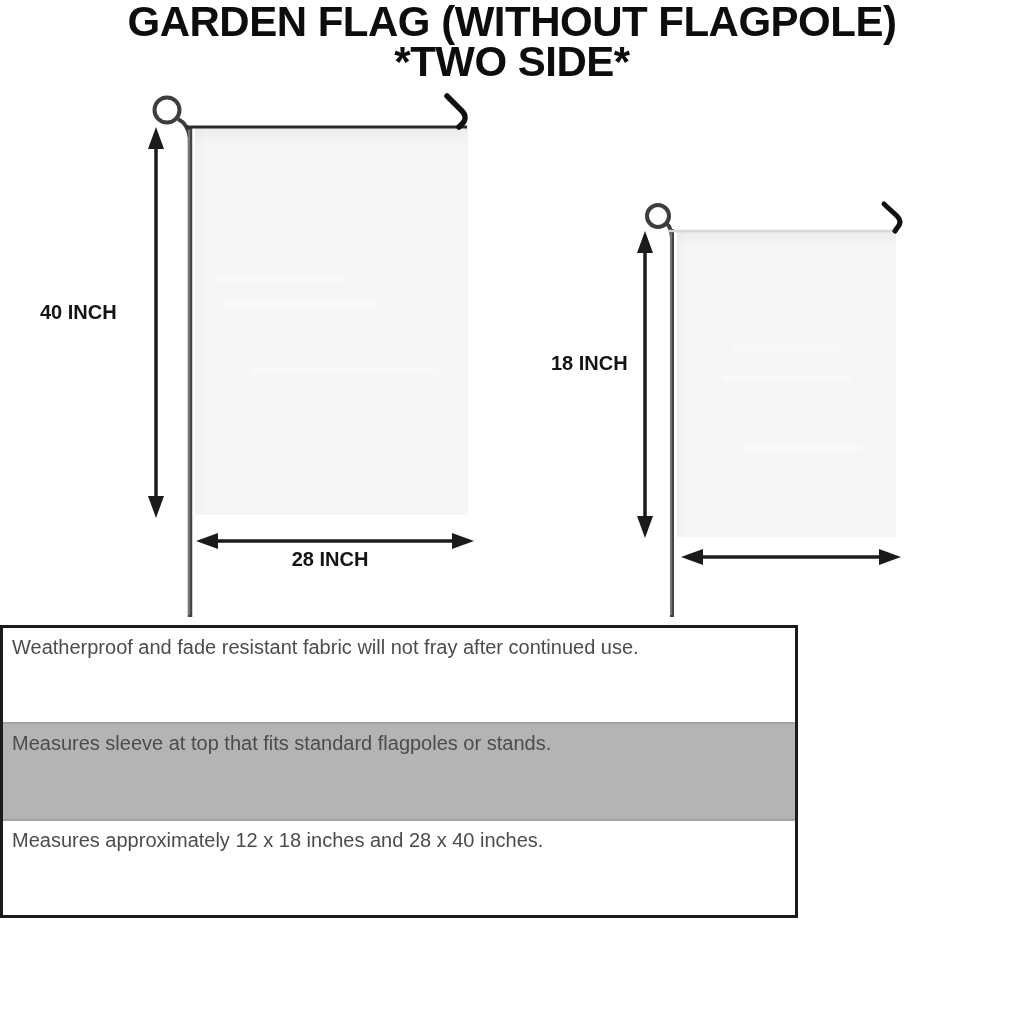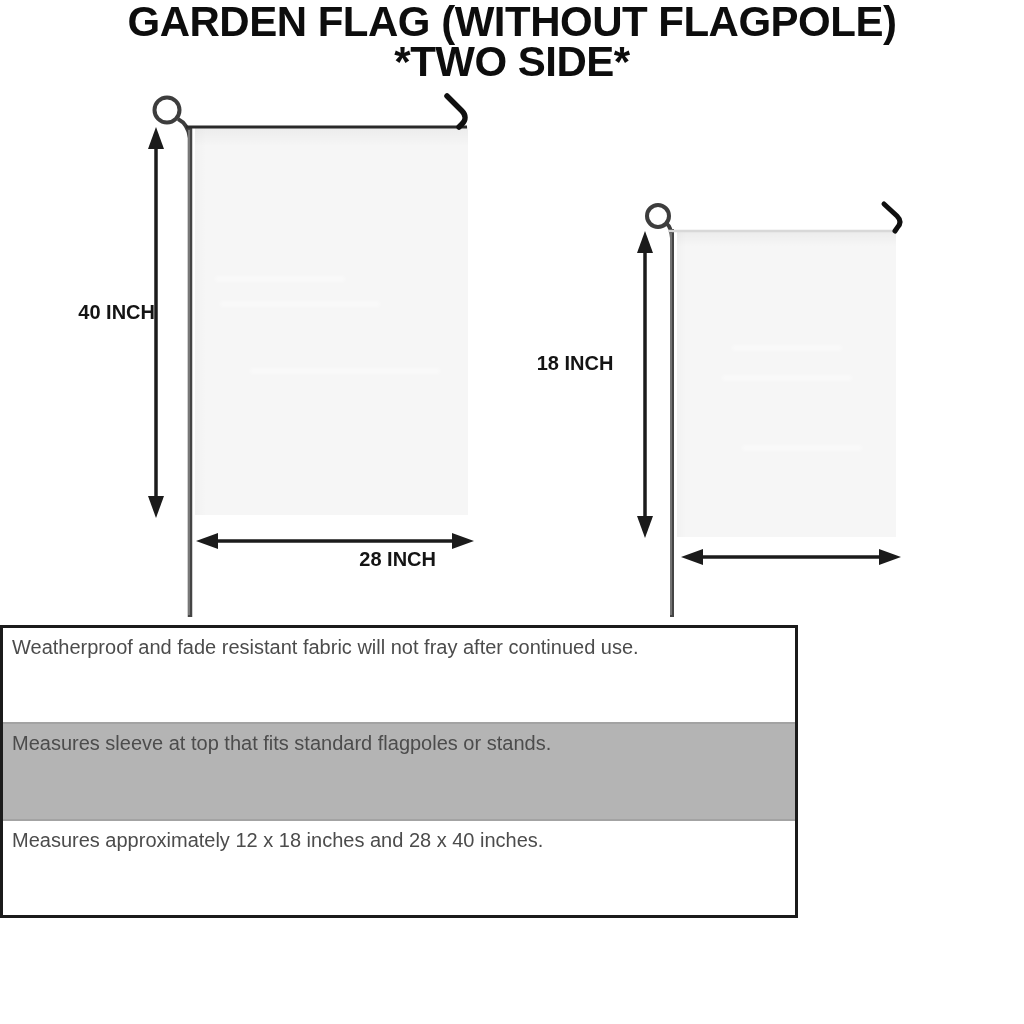--- a/index.html
+++ b/index.html
@@ -61,23 +61,23 @@
   }
 
   .dim-label {
     position: absolute;
     z-index: 4;
     font-size: 20px;
     font-weight: bold;
     color: #141414;
     white-space: nowrap;
   }
-  .lbl-h-large { left: 48px;  top: 301px; width: 107px; text-align: right; }
-  .lbl-w-large { left: 236px; top: 548px; width: 200px; text-align: right; }
-  .lbl-h-small { left: 520px; top: 352px; width: 110px; text-align: center; }
+  .lbl-h-large { left: 40px;  top: 301px; width: 107px; text-align: left; }
+  .lbl-w-large { left: 230px; top: 548px; width: 200px; text-align: center; }
+  .lbl-h-small { left: 551px; top: 352px; width: 110px; text-align: left; }
   .lbl-w-small { left: 691px; top: 562px; width: 200px; text-align: center; }
 
   
   .features-table {
     position: absolute;
     left: 0;
     top: 625px;
     width: 798px;
     height: 293px;
     border: 3px solid #1b1b1b;

